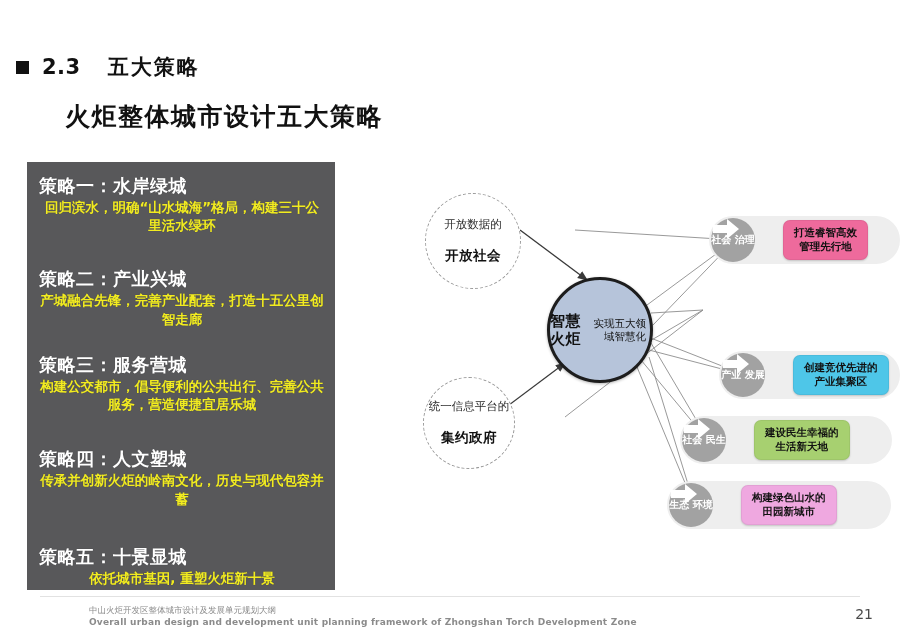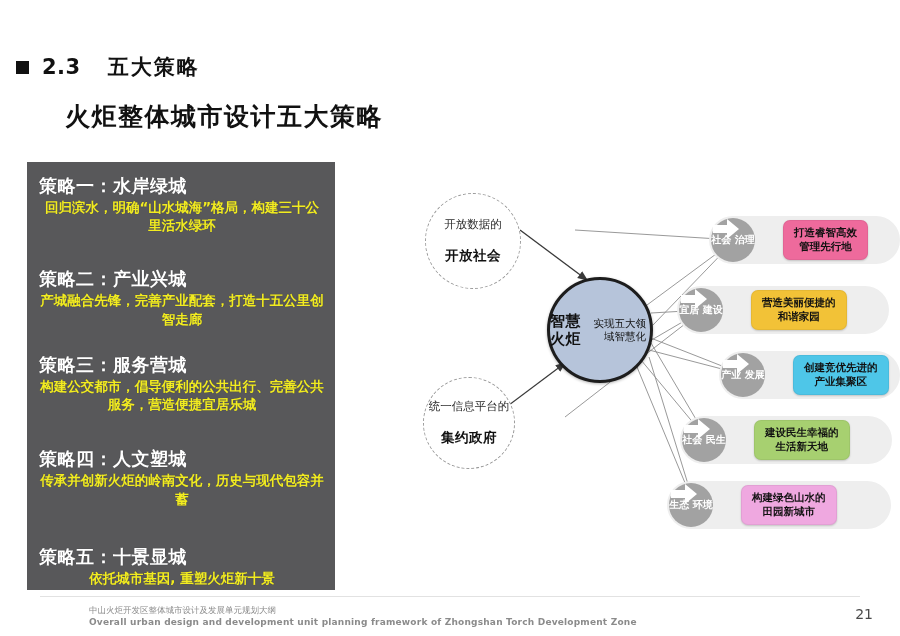--- a/index.html
+++ b/index.html
@@ -179,29 +179,20 @@
     <div class="row" style="left:294px;top:31px;width:191px;">
       <div class="row-circle">社会
 治理</div>
       <svg class="row-arrow" viewBox="0 0 30 26">
         <path d="M2,9 L16,9 L16,3 L28,13 L16,23 L16,17 L2,17 Z" fill="#ffffff"></path>
       </svg>
       <div class="card" style="background: rgb(238, 106, 156);">打造睿智高效
 管理先行地</div>
     </div>
 
-    <div class="row" style="left:262px;top:101px;width:212px;">
-      <div class="row-circle">宜居
-建设</div>
-      <svg class="row-arrow" viewBox="0 0 30 26">
-        <path d="M2,9 L16,9 L16,3 L28,13 L16,23 L16,17 L2,17 Z" fill="#ffffff"></path>
-      </svg>
-      <div class="card" style="background: rgb(242, 194, 55);">营造美丽便捷的
-和谐家园</div>
-    </div>
 
     <div class="row" style="left:304px;top:166px;width:181px;">
       <div class="row-circle">产业
 发展</div>
       <svg class="row-arrow" viewBox="0 0 30 26">
         <path d="M2,9 L16,9 L16,3 L28,13 L16,23 L16,17 L2,17 Z" fill="#ffffff"></path>
       </svg>
       <div class="card" style="background: rgb(78, 198, 232);">创建竞优先进的
 产业集聚区</div>
     </div>

